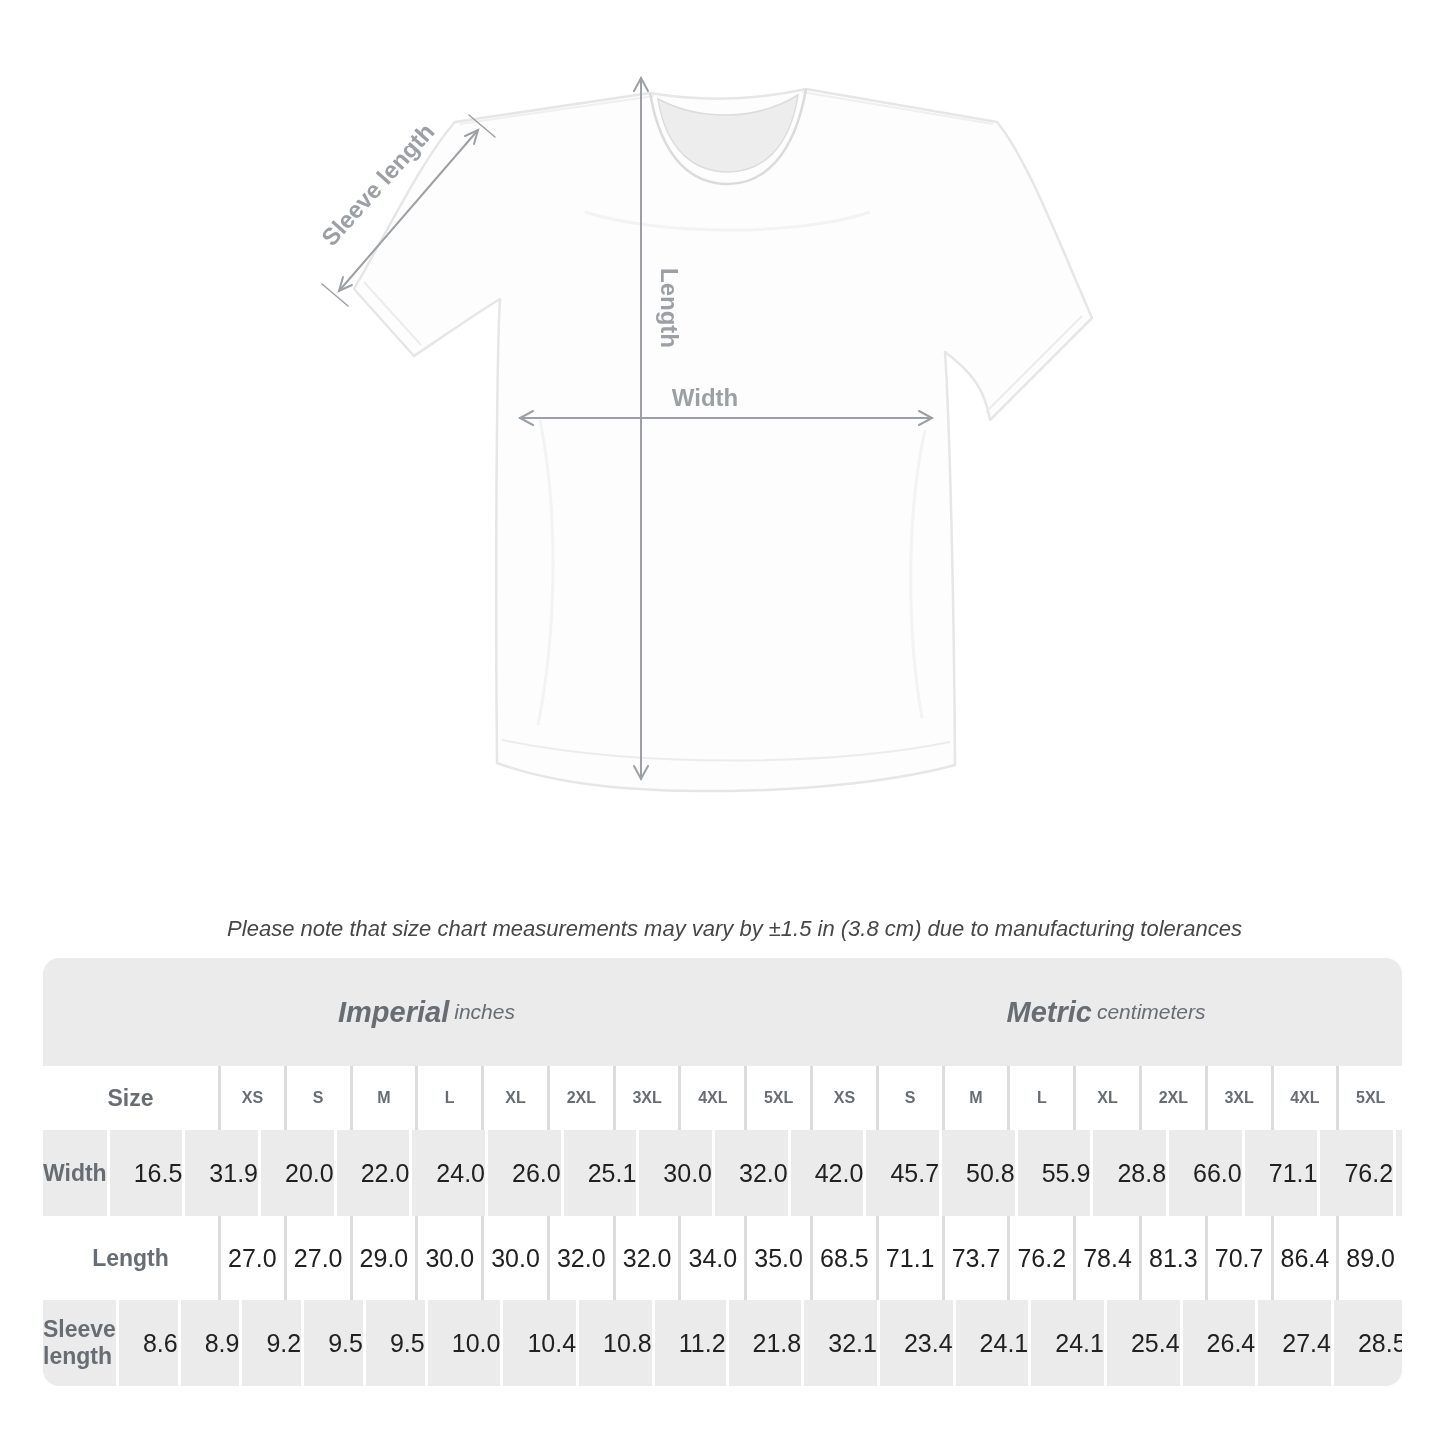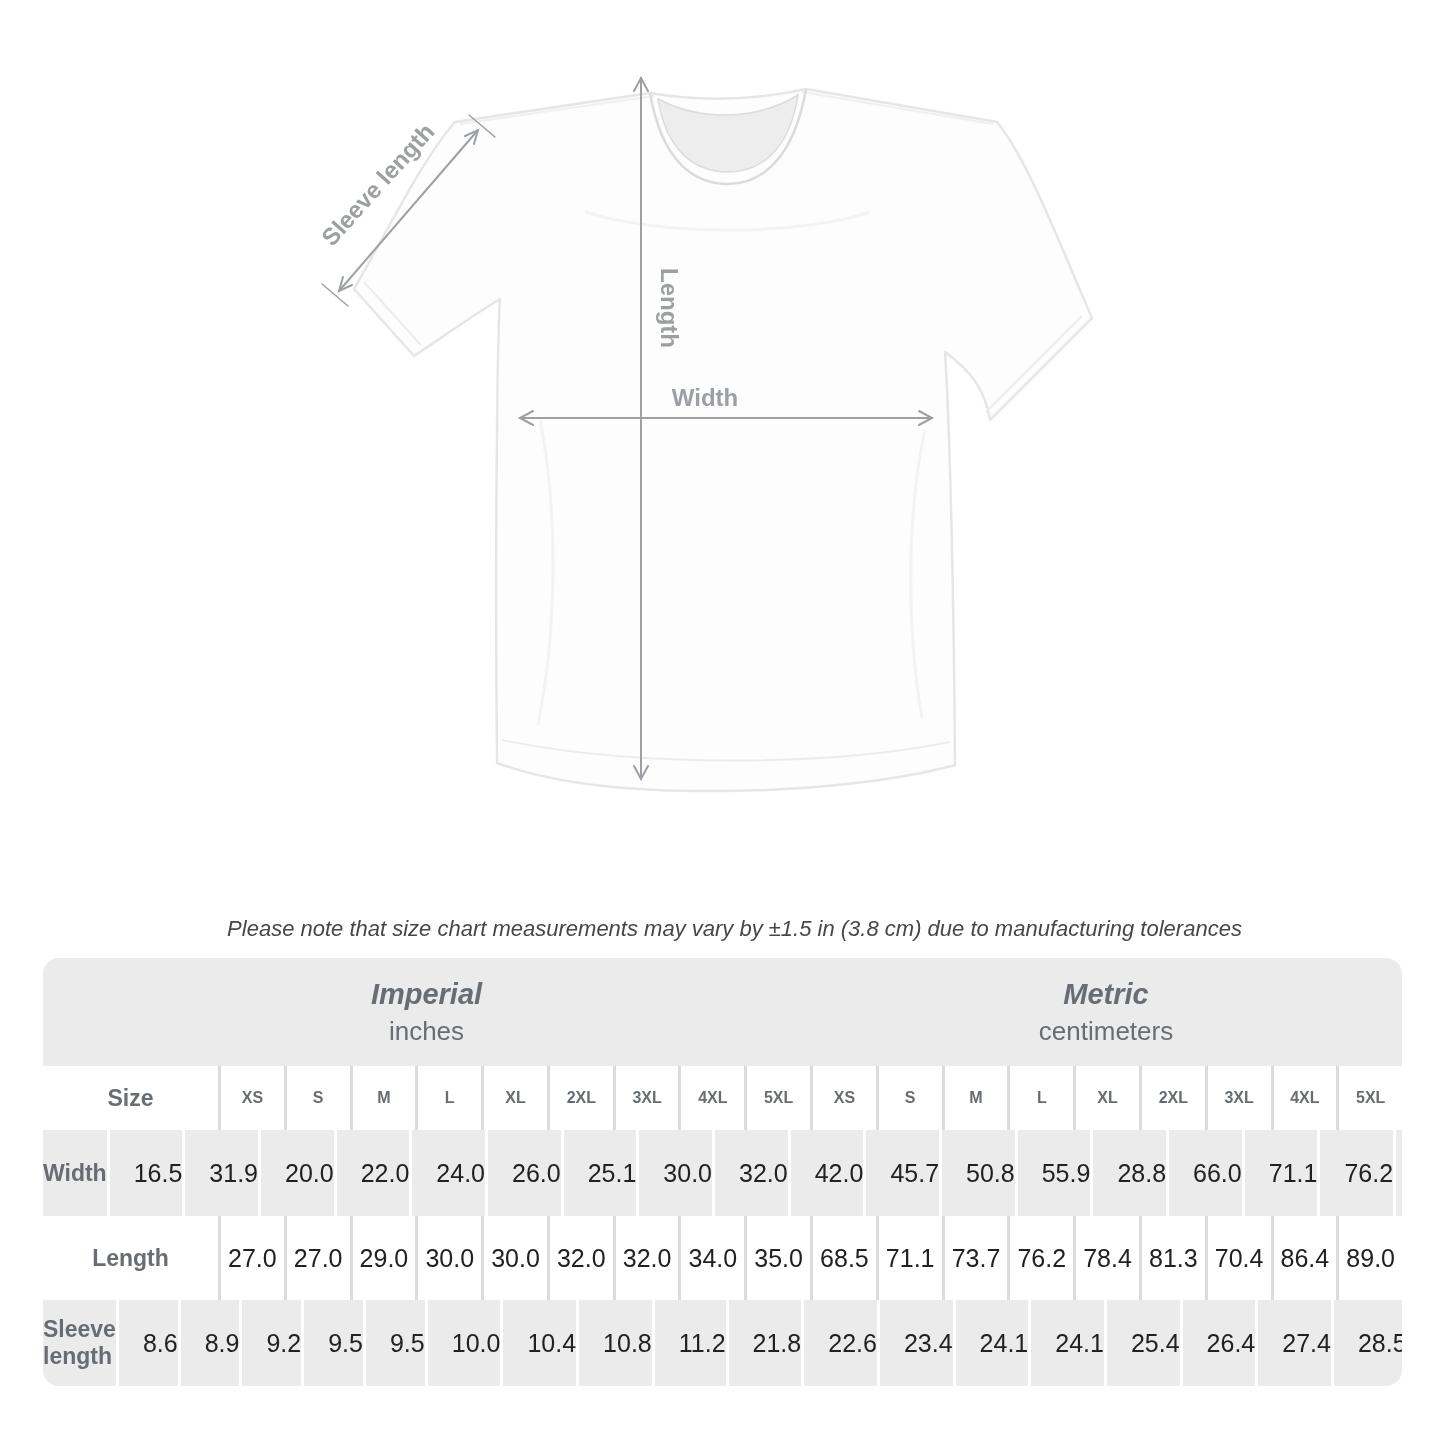--- a/index.html
+++ b/index.html
@@ -9,25 +9,25 @@
   #diagram{position:absolute;left:0;top:0;}
   
   .title{position:absolute;top:851px;left:0;width:100%;text-align:center;
          font-size:40px;font-weight:bold;color:var(--title-text,#383838);letter-spacing:0.5px;}
   .subtitle{position:absolute;top:916px;left:0;width:100%;text-align:center;
             font-size:22px;font-style:italic;color:var(--subtitle-text,#474747);padding-left:12px;}
   
   .size-table{position:absolute;left:43px;top:958px;width:1359px;border-radius:16px;
               overflow:hidden;}
   .thead{display:flex;height:108px;background:var(--band,#ebebeb);}
-  .unit{display:flex;flex-direction:column;align-items:center;justify-content:center;gap:5px;}
+  .unit{display:flex;flex-direction:row;align-items:center;justify-content:center;gap:5px;}
   .unit-imperial{width:767px;}
   .unit-metric{width:592px;}
   .unit-name{font-size:29px;font-weight:bold;font-style:italic;color:var(--heading-text,#5d6368);}
-  .unit-sub{font-size:26px;color:var(--heading-text,#53585d);}
+  .unit-sub{font-size:21px;font-style:italic;color:var(--heading-text,#53585d);}
   .trow{display:flex;}
   .trow.white{background:#ffffff;}
   .trow.gray{background:var(--band,#ebebeb);}
   #row-size{height:64px;} #row-0{height:86px;} #row-1{height:84px;} #row-2{height:86px;}
   .cell-label{width:175px;display:flex;align-items:center;justify-content:center;
               font-weight:bold;font-size:23px;color:var(--heading-text,#676d73);}
   .cell{flex:1;display:flex;align-items:center;justify-content:center;}
   .trow.white .cell{border-left:3px solid var(--sep-on-white,#dcdcdc);}
   .trow.gray  .cell{border-left:3px solid var(--sep-on-gray,#ffffff);padding-left:24px;}
   .cell.mid{border-left-width:6px;}
@@ -166,38 +166,38 @@
         <div class="cell val-cell">32.0</div>
         <div class="cell val-cell">32.0</div>
         <div class="cell val-cell">34.0</div>
         <div class="cell val-cell">35.0</div>
         <div class="cell val-cell mid">68.5</div>
         <div class="cell val-cell">71.1</div>
         <div class="cell val-cell">73.7</div>
         <div class="cell val-cell">76.2</div>
         <div class="cell val-cell">78.4</div>
         <div class="cell val-cell">81.3</div>
-        <div class="cell val-cell">70.4</div>
+        <div class="cell val-cell">70.7</div>
         <div class="cell val-cell">86.4</div>
         <div class="cell val-cell">89.0</div>
       </div>
 
     <div class="trow gray" id="row-2">
       <div class="cell-label">Sleeve length</div>
     <div class="cell val-cell">8.6</div>
         <div class="cell val-cell">8.9</div>
         <div class="cell val-cell">9.2</div>
         <div class="cell val-cell">9.5</div>
         <div class="cell val-cell">9.5</div>
         <div class="cell val-cell">10.0</div>
         <div class="cell val-cell">10.4</div>
         <div class="cell val-cell">10.8</div>
         <div class="cell val-cell">11.2</div>
         <div class="cell val-cell mid">21.8</div>
-        <div class="cell val-cell">22.6</div>
+        <div class="cell val-cell">32.1</div>
         <div class="cell val-cell">23.4</div>
         <div class="cell val-cell">24.1</div>
         <div class="cell val-cell">24.1</div>
         <div class="cell val-cell">25.4</div>
         <div class="cell val-cell">26.4</div>
         <div class="cell val-cell">27.4</div>
         <div class="cell val-cell">28.5</div>
       </div>
 
   </div>

